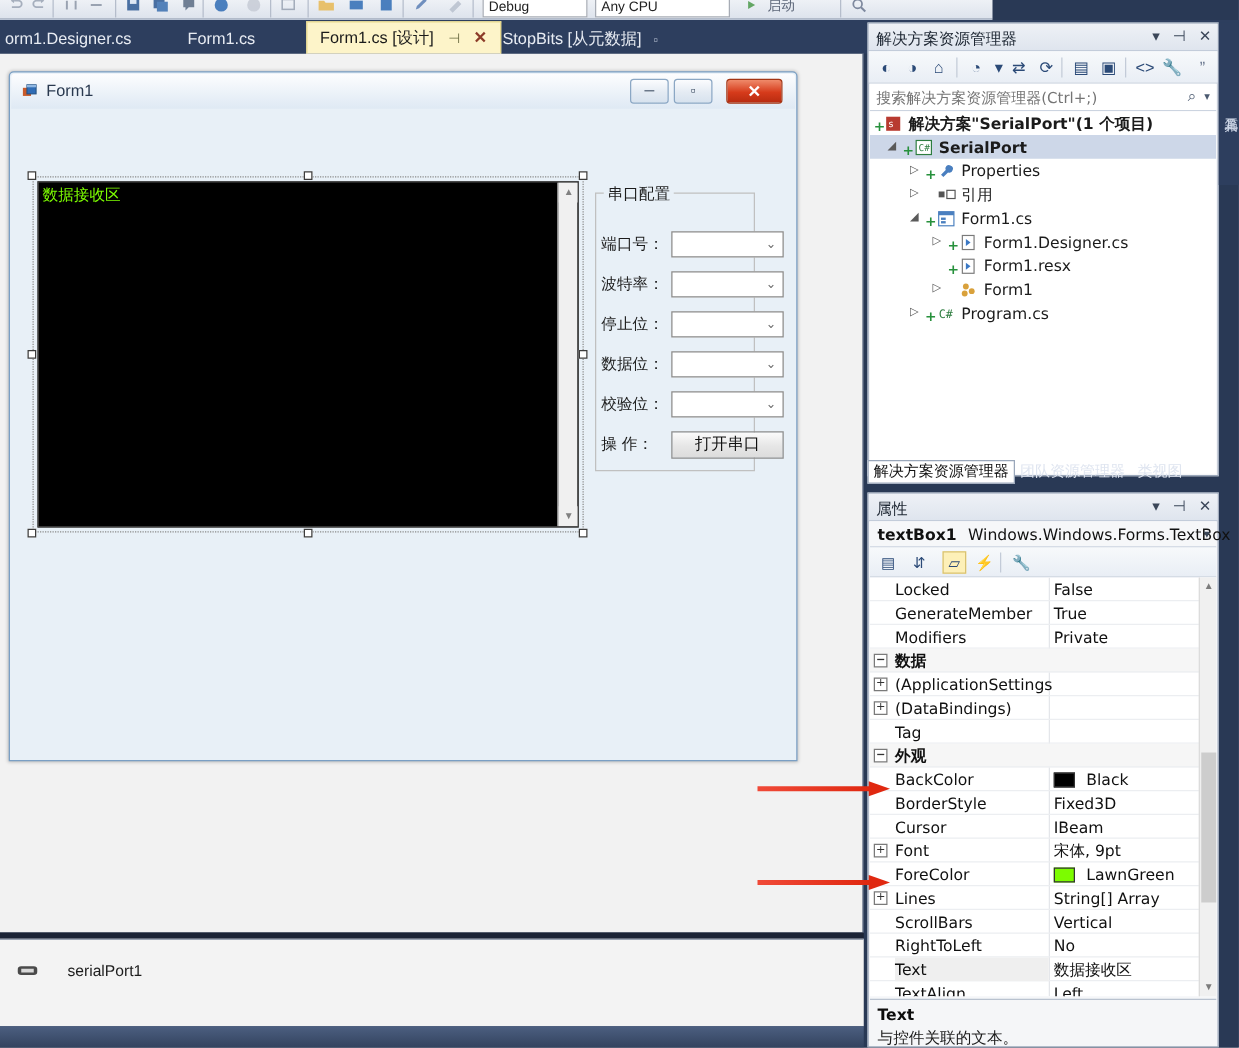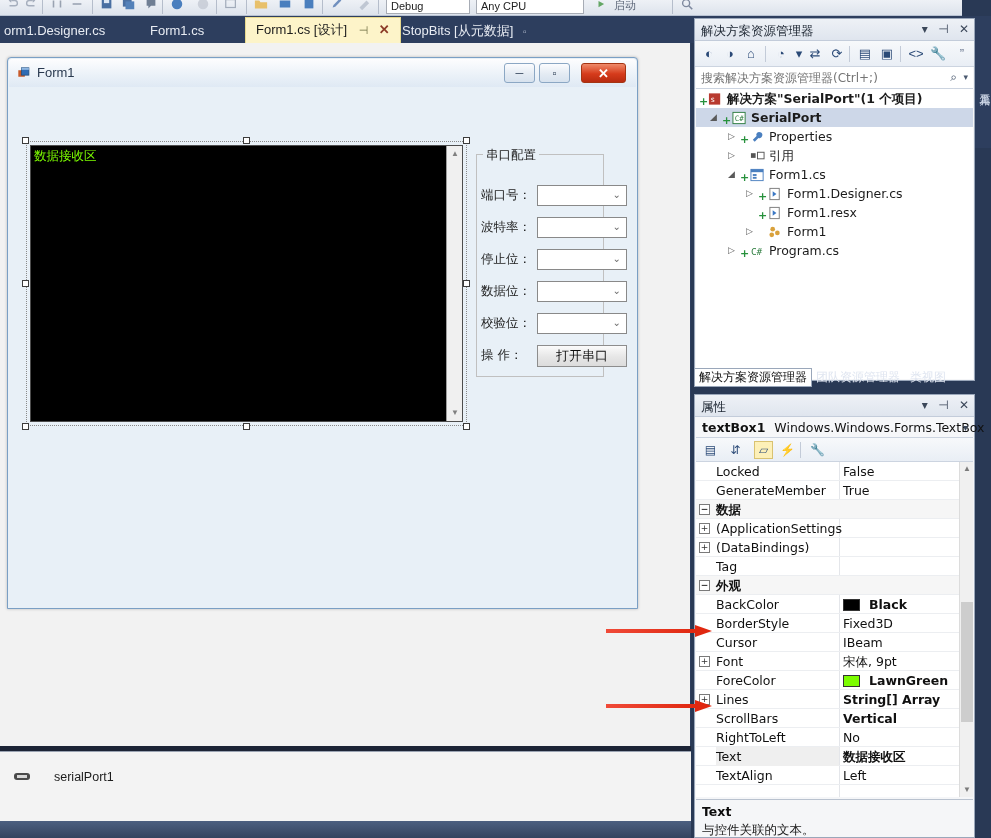--- a/index.html
+++ b/index.html
@@ -7,21 +7,21 @@
     width: 991px; height: 838px;
     font-family: "Liberation Sans", sans-serif;
     font-size: 12px;
     overflow: hidden;
     background: #293955;
   }
   #root { position: relative; width: 991px; height: 838px; }
 
   
   .toolbar {
-    position: absolute; left: 0; top: 0; width: 962px; height: 16px;
+    position: absolute; left: 0; top: 0; width: 794px; height: 16px;
     background: linear-gradient(#eef1f6, #dde3ec);
     border-bottom: 1px solid #b8c2d2;
     overflow: hidden;
   }
   .tb-ico {
     position: absolute; top: -4px; width: 14px; height: 16px;
     opacity: .85;
   }
   .tb-sep { position: absolute; top: 0px; width: 1px; height: 14px; background: #b5bdcb; }
   .tb-combo {
@@ -268,21 +268,21 @@
   }
   .grow.sel-row .gk { background: #efefef; }
   .gexp {
     position: absolute; left: 3px; top: 4px; width: 11px; height: 11px;
     border: 1px solid #7a7a7a; font-size: 9px; line-height: 9px;
     text-align: center; color: #333; background: #fff;
   }
   .gcat { font-weight: bold; padding-left: 20px; background: #f6f6f6; }
   .gk { position: absolute; left: 20px; top: 0; width: 123px; }
   .gv { position: absolute; left: 147px; top: 0; right: 2px; }
-  .gv.b { font-weight: bold; }
+  .gv.b { font-weight: normal; }
   .sw { display: inline-block; width: 17px; height: 12px; border: 1px solid #333; vertical-align: -2px; margin-right: 9px; }
   .gdiv { position: absolute; left: 143px; top: 0; bottom: 0; width: 1px; background: #e4e6ea; }
   .gscroll {
     position: absolute; right: 1px; top: 67px; width: 14px; height: 335px;
     background: #f0f0f0; border-left: 1px solid #dcdcdc;
   }
   .gscroll .a { position: absolute; left: 0; width: 14px; height: 14px; color: #7b7b7b; font-size: 8px; text-align: center; line-height: 14px; }
   .gscroll .thumb { position: absolute; left: 1px; top: 140px; width: 12px; height: 120px; background: #cdcdcd; }
   .pr-desc {
     position: absolute; left: 1px; top: 404px; right: 1px; bottom: 1px;
@@ -655,20 +655,24 @@
       <div class="gdiv"></div>
 
       <div class="grow">
         <span class="gk">Locked</span>
         <span class="gv">False</span>
       </div>
       <div class="grow">
         <span class="gk">GenerateMember</span>
         <span class="gv">True</span>
       </div>
+      <div class="grow">
+        <span class="gk">Modifiers</span>
+        <span class="gv">Private</span>
+      </div>
       <div class="grow gcat">
         <span class="gexp">−</span>
         <span>数据</span>
       </div>
       <div class="grow">
         <span class="gexp">+</span>
         <span class="gk">(ApplicationSettings</span>
         <span class="gv"></span>
       </div>
       <div class="grow">

